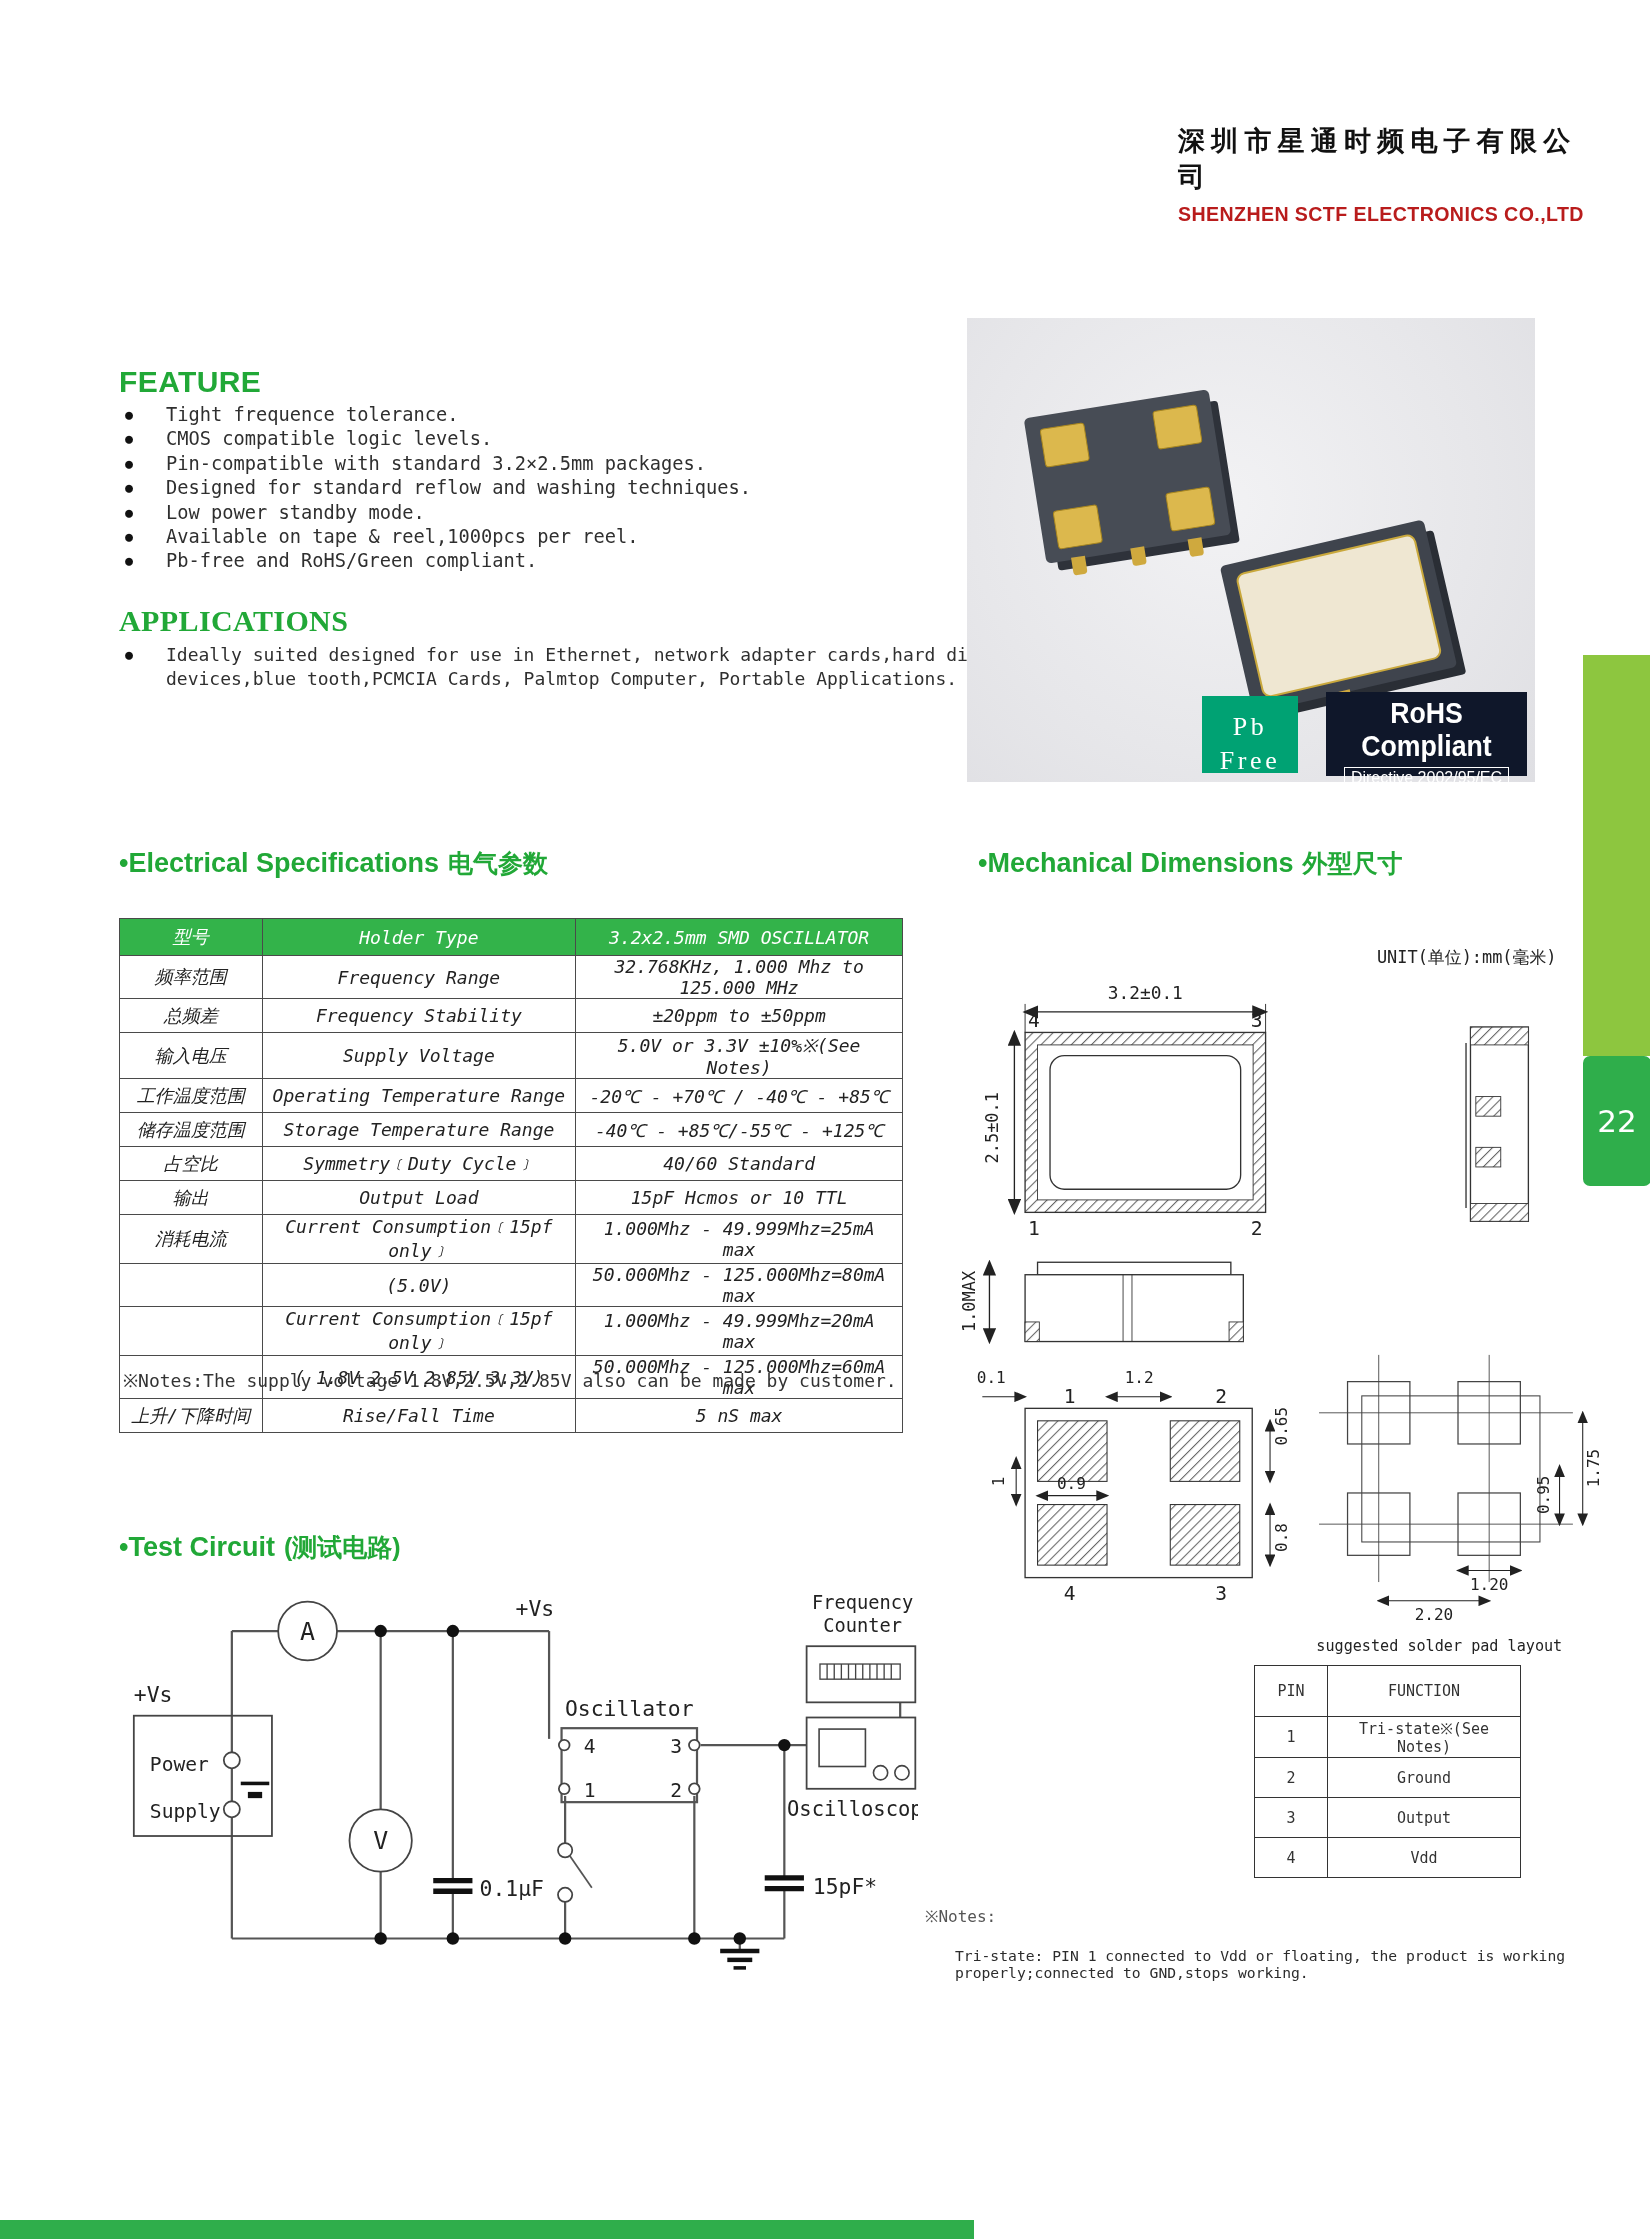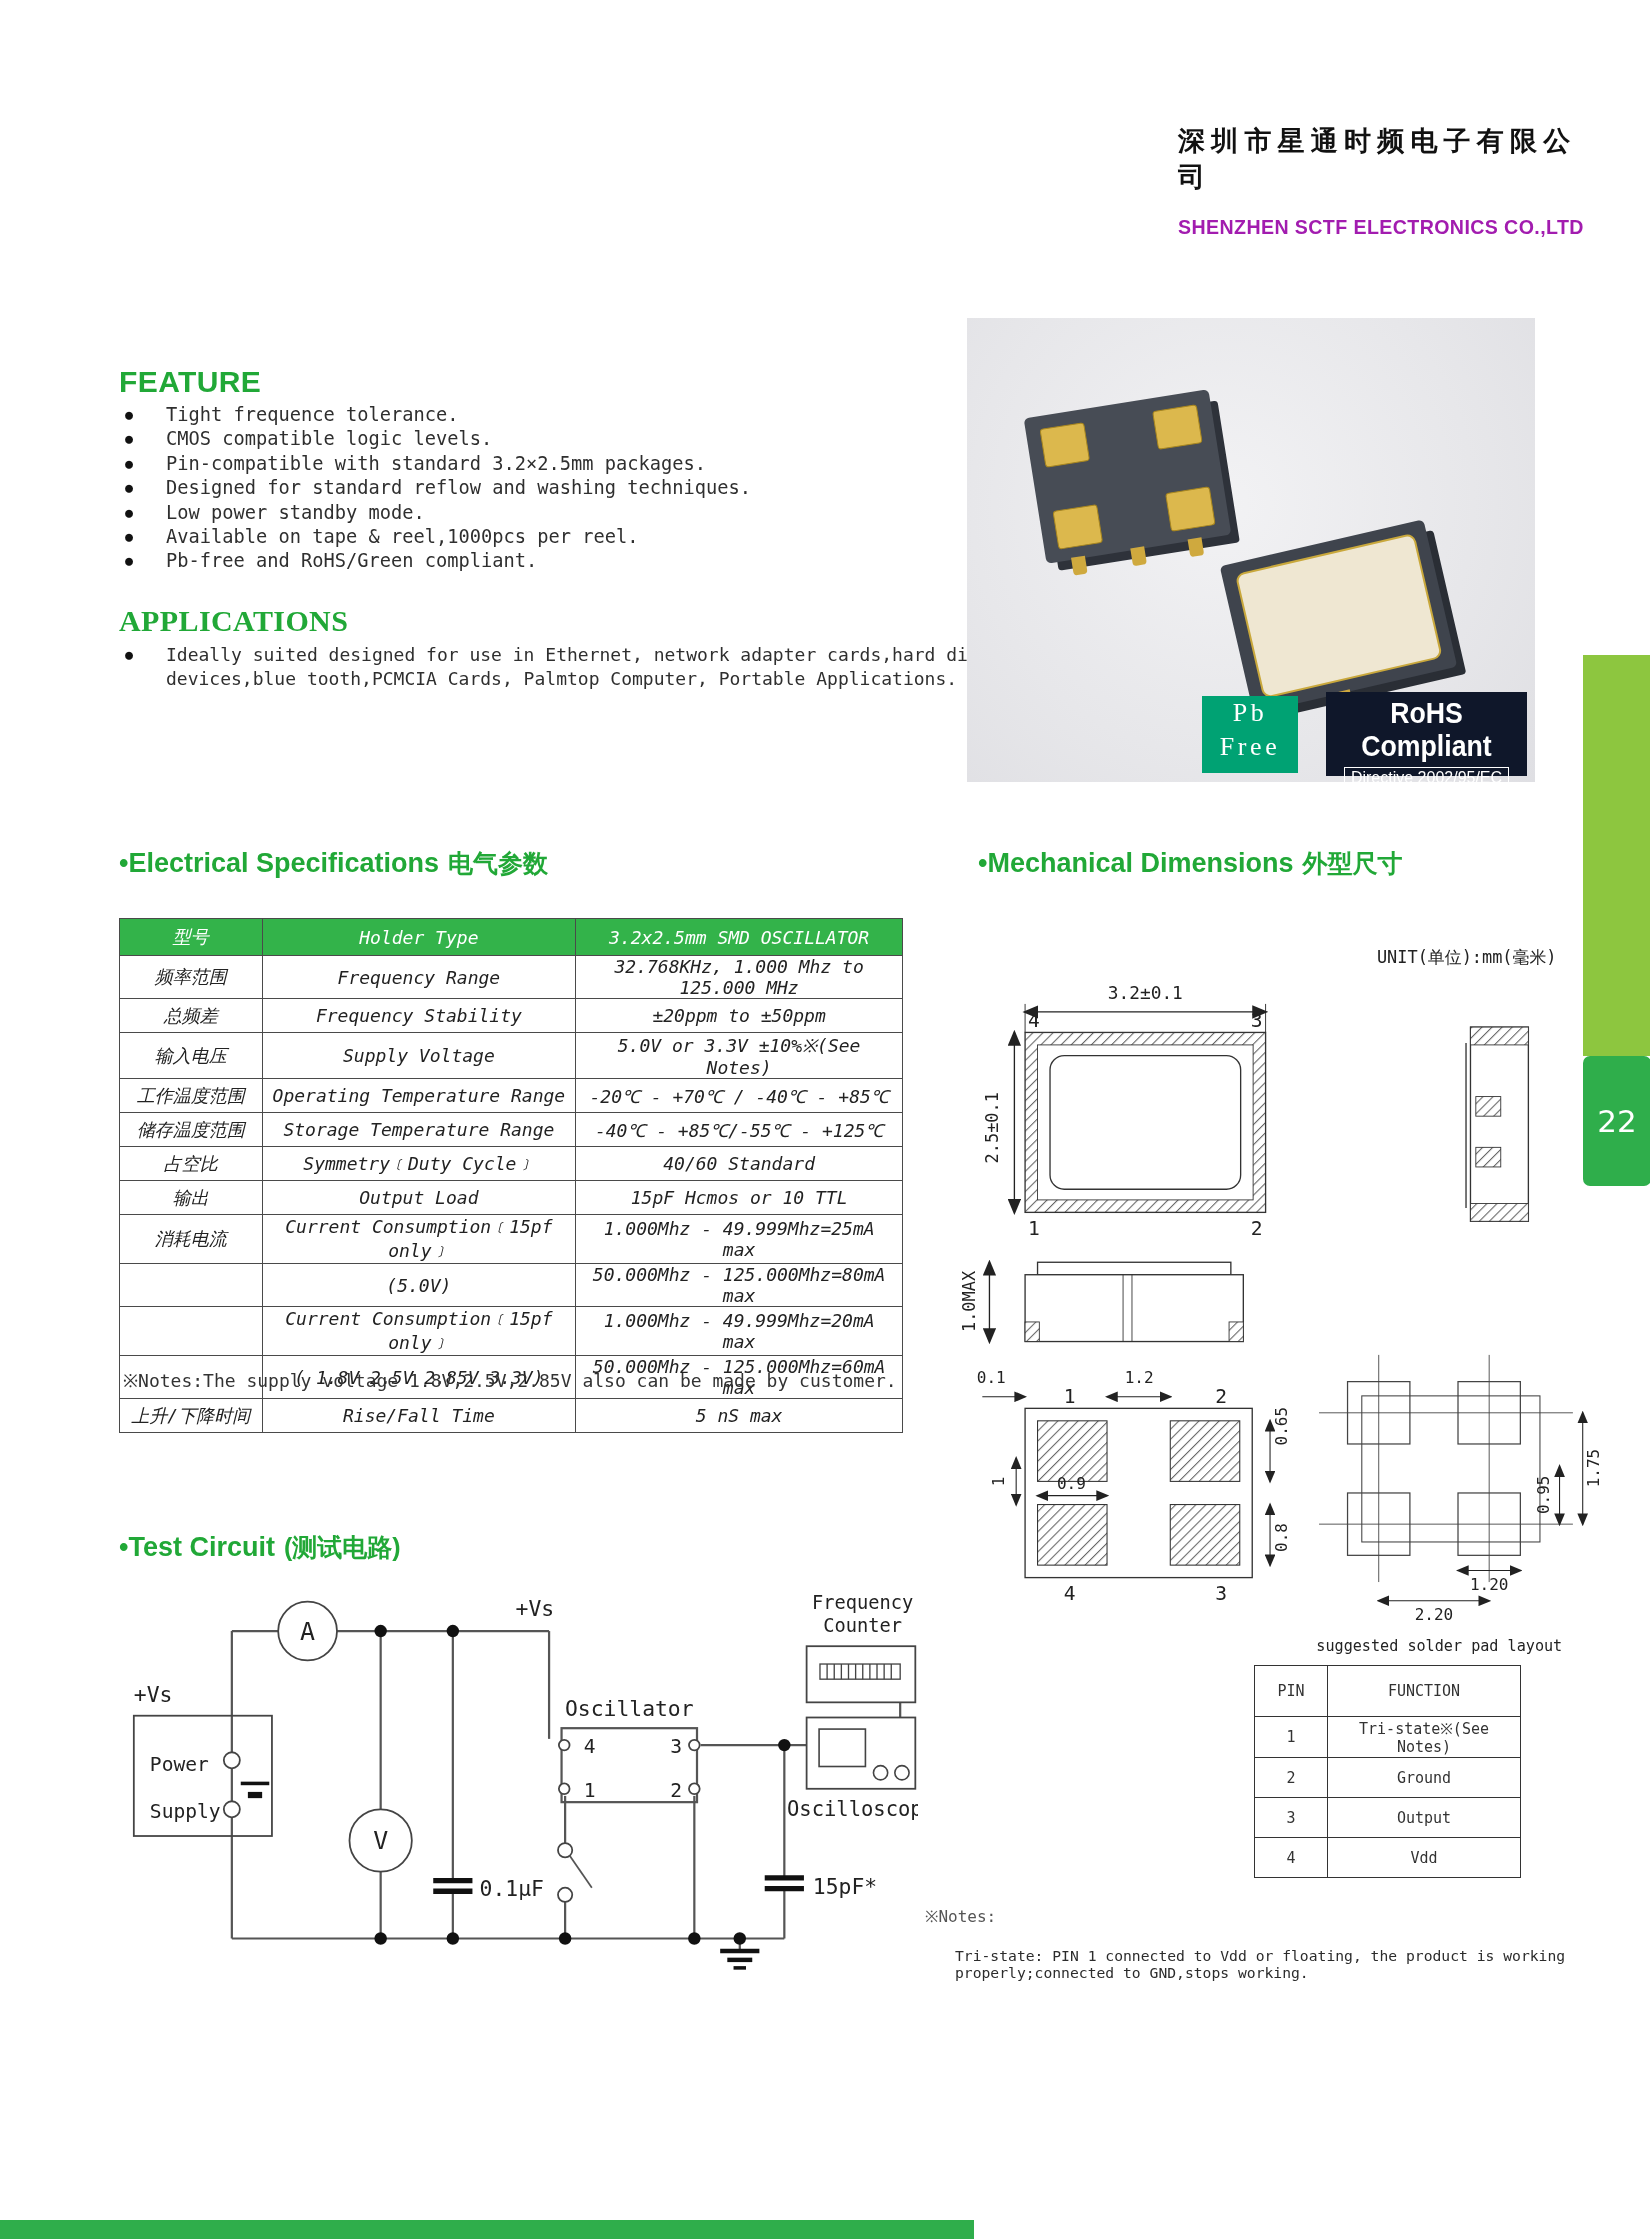--- a/index.html
+++ b/index.html
@@ -3,21 +3,21 @@
 <meta charset="utf-8">
 <style>
   html,body{margin:0;padding:0;background:#fff;}
   body{width:1650px;height:2239px;position:relative;overflow:hidden;
        font-family:"DejaVu Sans Mono", monospace;color:#2a2a2a;}
   .abs{position:absolute;}
 
   
   .company{left:1178px;top:123px;width:419px;}
   .company .cn{font-family:"DejaVu Serif", serif;font-weight:bold;font-size:27px;letter-spacing:6.2px;color:#111;}
-  .company .en{font-family:"Liberation Sans", sans-serif;font-weight:600;font-size:19.6px;letter-spacing:0.4px;color:#a21caf;margin-top:21px;}
+  .company .en{font-family:"Liberation Sans", sans-serif;font-weight:600;font-size:19.6px;letter-spacing:0.4px;color:#b91c1c;margin-top:8px;}
 
   
   .h-big{font-family:"Liberation Sans", sans-serif;font-weight:800;font-size:30px;color:#21a837;letter-spacing:0.4px;}
   .h-sec{font-family:"Liberation Sans", sans-serif;font-weight:800;font-size:27px;color:#21a837;}
   .h-sec .cn{font-weight:600;font-size:25px;margin-left:9px;}
 
   
   .blist{font-size:18.7px;line-height:24.4px;color:#2f2f2f;}
   .blist .row{display:flex;}
   .blist .dot{width:41px;font-size:13.4px;color:#111;flex:0 0 41px;}
@@ -30,21 +30,21 @@
   .chip1{left:67px;top:85px;width:187px;height:147px;background:#474c55;transform:rotate(-9deg);
          box-shadow:9px 10.7px 0 -1.8px #2e323a;}
   .pad{position:absolute;width:43px;height:37px;background:#dcb84d;border:1.8px solid #a8861f;border-radius:3.6px;}
   .p-tl{left:14.3px;top:12.5px;} .p-tr{right:14.3px;top:12.5px;} .p-bl{left:14.3px;bottom:12.5px;} .p-br{right:14.3px;bottom:12.5px;}
   .tab{position:absolute;width:14.3px;height:18px;background:#cfa93e;bottom:-16px;border-radius:0 0 3.6px 3.6px;}
   .chip2{left:267px;top:223px;width:209px;height:151px;background:#3f444d;transform:rotate(-13deg);
          box-shadow:9px 10.7px 0 -1.8px #2a2e35;}
   .lid{position:absolute;left:12.5px;top:10.7px;right:12.5px;bottom:12.5px;background:#efe7d2;
        border:2.7px solid #c9a83c;border-radius:9px;}
   .badge-pb{left:1202px;top:696px;width:96px;height:77px;background:#00a273;color:#fff;
-            font-family:"Liberation Serif", serif;text-align:center;font-size:26px;line-height:34px;padding-top:0;box-sizing:border-box;letter-spacing:3.6px;}
+            font-family:"Liberation Serif", serif;text-align:center;font-size:26px;line-height:34px;padding-top:14px;box-sizing:border-box;letter-spacing:3.6px;}
   .badge-rohs{left:1326px;top:692px;width:201px;height:84px;background:#0f172a;color:#fff;text-align:center;box-sizing:border-box;padding-top:5.3px;}
   .badge-rohs .t{font-family:"Liberation Sans", sans-serif;font-weight:700;font-size:29px;transform:scaleX(.92);}
   .badge-rohs .s{display:inline-block;border:1.8px solid #fff;font-family:"Liberation Sans", sans-serif;
                  font-size:16px;padding:0.9px 6.2px;margin-top:3.6px;}
 
   
   table.spec{left:119px;top:918px;width:784px;border-collapse:collapse;position:absolute;
              font-size:18px;color:#222;text-align:center;}
   table.spec td{border:0.9px solid #4a4a4a;height:33px;padding:0 10px;font-style:italic;}
   table.spec tr.head td{background:#33b34a;color:#fff;height:36px;}

